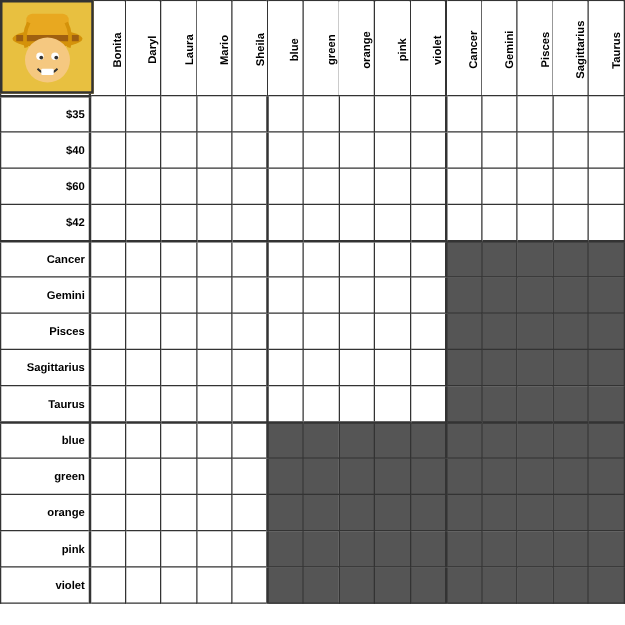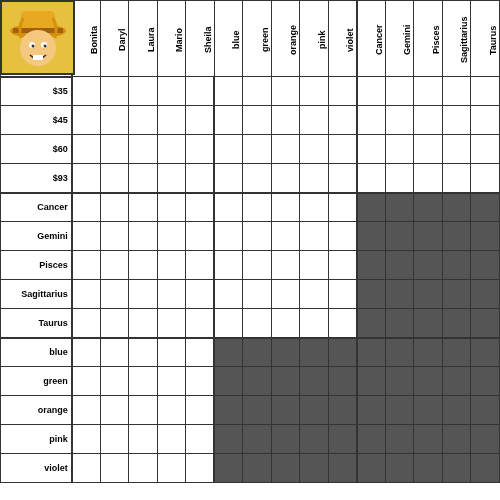--- a/index.html
+++ b/index.html
@@ -131,21 +131,21 @@
           <td style="width: 29px; height: 29px; border: 1px solid rgb(51, 51, 51); background: rgb(255, 255, 255);"></td>
           <td style="width: 29px; height: 29px; border: 1px solid rgb(51, 51, 51); background: rgb(255, 255, 255);"></td>
           <td style="width: 29px; height: 29px; border-width: 1px 2px 1px 1px; border-style: solid; border-color: rgb(51, 51, 51); border-image: initial; background: rgb(255, 255, 255);"></td>
           <td style="width: 29px; height: 29px; border: 1px solid rgb(51, 51, 51); background: rgb(255, 255, 255);"></td>
           <td style="width: 29px; height: 29px; border: 1px solid rgb(51, 51, 51); background: rgb(255, 255, 255);"></td>
           <td style="width: 29px; height: 29px; border: 1px solid rgb(51, 51, 51); background: rgb(255, 255, 255);"></td>
           <td style="width: 29px; height: 29px; border: 1px solid rgb(51, 51, 51); background: rgb(255, 255, 255);"></td>
           <td style="width: 29px; height: 29px; border: 1px solid rgb(51, 51, 51); background: rgb(255, 255, 255);"></td>
         </tr>
         <tr>
-          <td class="row-label" style="height: 29px; width: 72px; border-width: 1px 2px 1px 1px; border-style: solid; border-color: rgb(51, 51, 51); border-image: initial;">$45</td>
+          <td class="row-label" style="height: 29px; width: 72px; border-width: 1px 2px 1px 1px; border-style: solid; border-color: rgb(51, 51, 51); border-image: initial;">$40</td>
           <td style="width: 29px; height: 29px; border: 1px solid rgb(51, 51, 51); background: rgb(255, 255, 255);"></td>
           <td style="width: 29px; height: 29px; border: 1px solid rgb(51, 51, 51); background: rgb(255, 255, 255);"></td>
           <td style="width: 29px; height: 29px; border: 1px solid rgb(51, 51, 51); background: rgb(255, 255, 255);"></td>
           <td style="width: 29px; height: 29px; border: 1px solid rgb(51, 51, 51); background: rgb(255, 255, 255);"></td>
           <td style="width: 29px; height: 29px; border-width: 1px 2px 1px 1px; border-style: solid; border-color: rgb(51, 51, 51); border-image: initial; background: rgb(255, 255, 255);"></td>
           <td style="width: 29px; height: 29px; border: 1px solid rgb(51, 51, 51); background: rgb(255, 255, 255);"></td>
           <td style="width: 29px; height: 29px; border: 1px solid rgb(51, 51, 51); background: rgb(255, 255, 255);"></td>
           <td style="width: 29px; height: 29px; border: 1px solid rgb(51, 51, 51); background: rgb(255, 255, 255);"></td>
           <td style="width: 29px; height: 29px; border: 1px solid rgb(51, 51, 51); background: rgb(255, 255, 255);"></td>
           <td style="width: 29px; height: 29px; border-width: 1px 2px 1px 1px; border-style: solid; border-color: rgb(51, 51, 51); border-image: initial; background: rgb(255, 255, 255);"></td>
@@ -167,21 +167,21 @@
           <td style="width: 29px; height: 29px; border: 1px solid rgb(51, 51, 51); background: rgb(255, 255, 255);"></td>
           <td style="width: 29px; height: 29px; border: 1px solid rgb(51, 51, 51); background: rgb(255, 255, 255);"></td>
           <td style="width: 29px; height: 29px; border-width: 1px 2px 1px 1px; border-style: solid; border-color: rgb(51, 51, 51); border-image: initial; background: rgb(255, 255, 255);"></td>
           <td style="width: 29px; height: 29px; border: 1px solid rgb(51, 51, 51); background: rgb(255, 255, 255);"></td>
           <td style="width: 29px; height: 29px; border: 1px solid rgb(51, 51, 51); background: rgb(255, 255, 255);"></td>
           <td style="width: 29px; height: 29px; border: 1px solid rgb(51, 51, 51); background: rgb(255, 255, 255);"></td>
           <td style="width: 29px; height: 29px; border: 1px solid rgb(51, 51, 51); background: rgb(255, 255, 255);"></td>
           <td style="width: 29px; height: 29px; border: 1px solid rgb(51, 51, 51); background: rgb(255, 255, 255);"></td>
         </tr>
         <tr>
-          <td class="row-label" style="height: 29px; width: 72px; border-width: 1px 2px 2px 1px; border-style: solid; border-color: rgb(51, 51, 51); border-image: initial;">$93</td>
+          <td class="row-label" style="height: 29px; width: 72px; border-width: 1px 2px 2px 1px; border-style: solid; border-color: rgb(51, 51, 51); border-image: initial;">$42</td>
           <td style="width: 29px; height: 29px; border-width: 1px 1px 2px; border-style: solid; border-color: rgb(51, 51, 51); border-image: initial; background: rgb(255, 255, 255);"></td>
           <td style="width: 29px; height: 29px; border-width: 1px 1px 2px; border-style: solid; border-color: rgb(51, 51, 51); border-image: initial; background: rgb(255, 255, 255);"></td>
           <td style="width: 29px; height: 29px; border-width: 1px 1px 2px; border-style: solid; border-color: rgb(51, 51, 51); border-image: initial; background: rgb(255, 255, 255);"></td>
           <td style="width: 29px; height: 29px; border-width: 1px 1px 2px; border-style: solid; border-color: rgb(51, 51, 51); border-image: initial; background: rgb(255, 255, 255);"></td>
           <td style="width: 29px; height: 29px; border-width: 1px 2px 2px 1px; border-style: solid; border-color: rgb(51, 51, 51); border-image: initial; background: rgb(255, 255, 255);"></td>
           <td style="width: 29px; height: 29px; border-width: 1px 1px 2px; border-style: solid; border-color: rgb(51, 51, 51); border-image: initial; background: rgb(255, 255, 255);"></td>
           <td style="width: 29px; height: 29px; border-width: 1px 1px 2px; border-style: solid; border-color: rgb(51, 51, 51); border-image: initial; background: rgb(255, 255, 255);"></td>
           <td style="width: 29px; height: 29px; border-width: 1px 1px 2px; border-style: solid; border-color: rgb(51, 51, 51); border-image: initial; background: rgb(255, 255, 255);"></td>
           <td style="width: 29px; height: 29px; border-width: 1px 1px 2px; border-style: solid; border-color: rgb(51, 51, 51); border-image: initial; background: rgb(255, 255, 255);"></td>
           <td style="width: 29px; height: 29px; border-width: 1px 2px 2px 1px; border-style: solid; border-color: rgb(51, 51, 51); border-image: initial; background: rgb(255, 255, 255);"></td>

